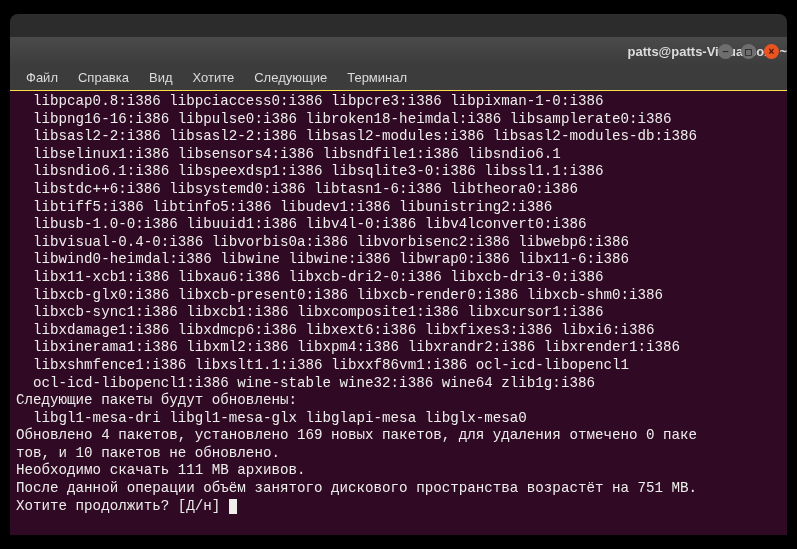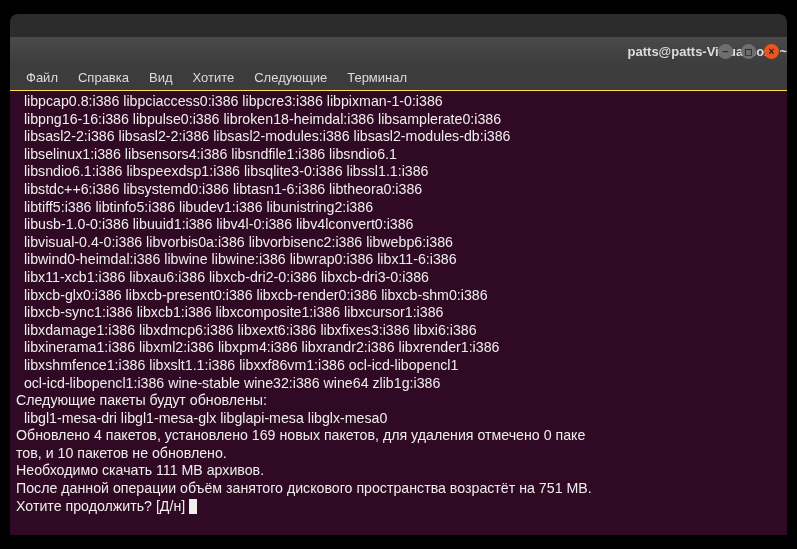--- a/index.html
+++ b/index.html
@@ -63,21 +63,21 @@
       border-bottom: 1px solid #fde047;
     }
     .menu-item {
       padding: 3px 8px;
       cursor: pointer;
     }
     .terminal {
       background: #300a24;
       flex: 1;
       padding: 2px 6px;
-      font-family: Liberation Sans, sans-serif;
+      font-family: Liberation Mono, monospace;
       font-size: 14.2px;
       line-height: 17.6px;
       color: #eeeeec;
       overflow: hidden;
       white-space: pre-wrap;
       word-break: break-all;
     }
     .terminal .line { white-space: pre; }
     .cursor {
       display: inline-block;

